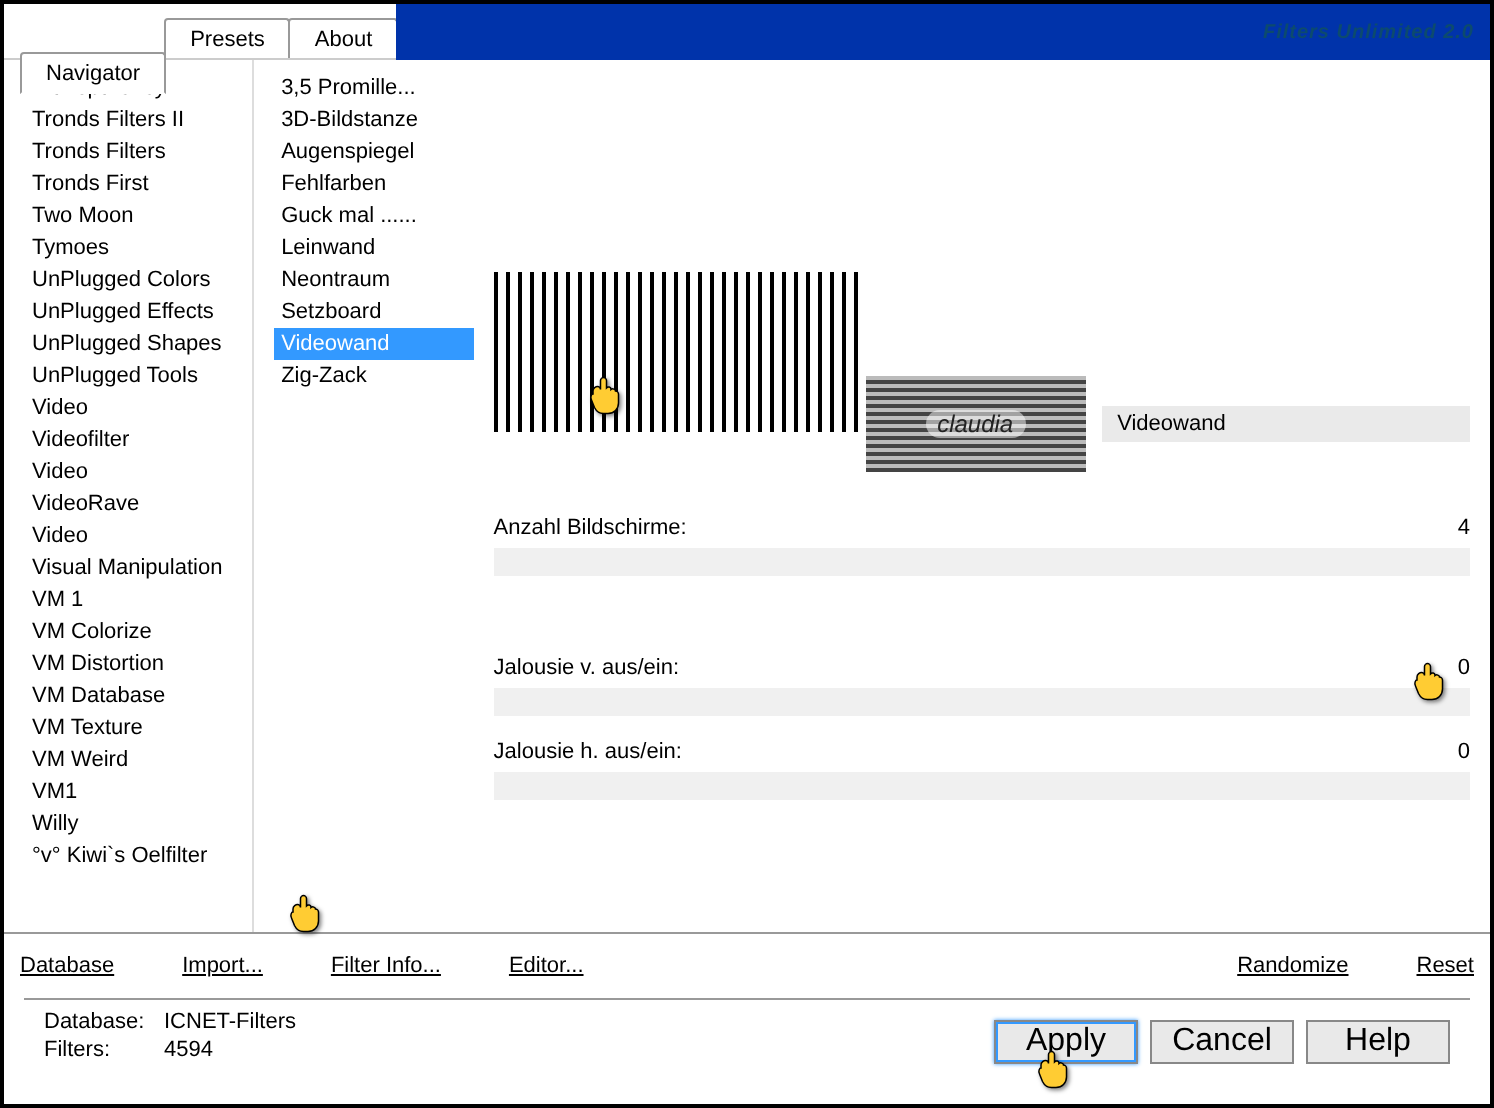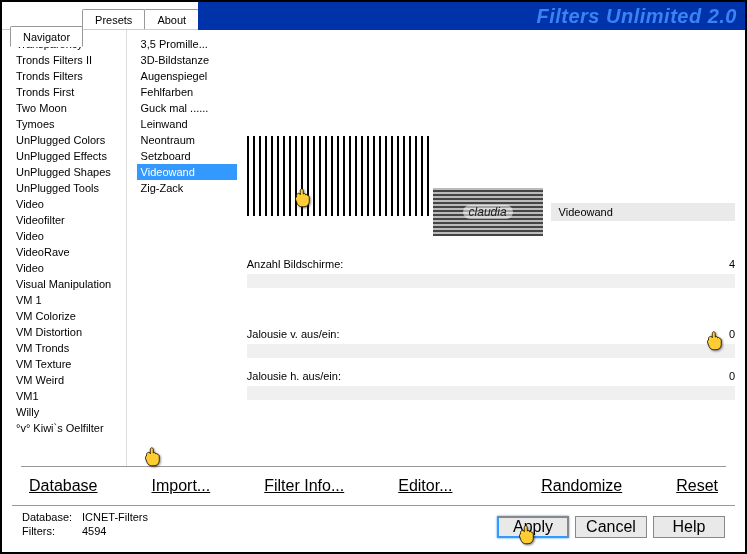--- a/index.html
+++ b/index.html
@@ -3,21 +3,21 @@
 <meta charset="utf-8">
 <style>
 * { box-sizing: border-box; margin: 0; padding: 0; font-family: "Segoe UI", Tahoma, sans-serif; }
 body { background: #fff; width: 747px; height: 554px; overflow: hidden; font-size: 11px; color: #000; position: relative; border: 2px solid #000; }
 .header { height: 28px; display: flex; align-items: stretch; }
 .tabs { display: flex; align-items: flex-end; padding-left: 8px; background: #fff; border-bottom: 1px solid #ccc; flex: 0 0 auto; }
 .tab { padding: 4px 12px 3px; border: 1px solid #999; border-bottom: none; background: #fff; font-size: 11px; margin-right: -1px; cursor: pointer; border-radius: 2px 2px 0 0; }
 .tab.active { background: #fff; border-bottom: 1px solid #fff; position: relative; top: 18px; z-index: 2; }
 .title-wrap { flex: 1; position: relative; display: flex; align-items: center; justify-content: flex-end; padding-right: 8px; overflow: hidden; }
 .title-swoosh { position: absolute; left: -40px; top: -10px; width: 140%; height: 50px; background: #0033aa; transform: skewX(-35deg); z-index: 0; }
-.title-text { position: relative; z-index: 1; color: #3b82f6; font-weight: bold; font-style: italic; font-size: 20px; letter-spacing: 0.5px; }
+.title-text { position: relative; z-index: 1; color: #0c4a6e; font-weight: bold; font-style: italic; font-size: 10px; letter-spacing: 0.5px; }
 .main { display: flex; height: 436px; }
 .col { padding: 6px 0 6px 10px; display: flex; flex-direction: column; }
 .col-left { width: 215px; border-right: 1px solid #ddd; }
 .col-mid { width: 190px; }
 .col-right { flex: 1; padding: 6px 10px; }
 .listwrap { flex: 1; overflow-y: auto; overflow-x: hidden; position: relative; }
 .listwrap::-webkit-scrollbar { width: 16px; }
 .listwrap::-webkit-scrollbar-track { background: #f0f0f0; border: 1px solid #ccc; }
 .listwrap::-webkit-scrollbar-thumb { background: #cdcdcd; border: 1px solid #aaa; }
 .list-item { padding: 1px 4px; white-space: nowrap; cursor: pointer; line-height: 14px; font-size: 11px; }
@@ -26,21 +26,21 @@
 .stripe-top { width: 300px; height: 80px; background: repeating-linear-gradient(90deg, #000 0 2px, #fff 2px 6px); margin-bottom: 20px; }
 .preview-row { display: flex; align-items: center; width: 100%; gap: 8px; }
 .claudia-box { width: 110px; height: 48px; display: flex; align-items: center; justify-content: center; background: repeating-linear-gradient(0deg, #444 0 2px, #bbb 2px 4px); color: #222; font-style: italic; font-size: 12px; font-family: cursive; }
 .claudia-box span { background: rgba(255,255,255,0.5); padding: 0 6px; border-radius: 8px; }
 .name-box { flex: 1; height: 18px; background: #eaeaea; display: flex; align-items: center; padding: 0 8px; font-size: 11px; }
 .param-section { margin-top: 20px; }
 .param-row { display: flex; align-items: center; padding: 2px 0; font-size: 11px; }
 .param-row .label { flex: 1; }
 .param-row .val { width: 20px; text-align: right; }
 .slider-track { height: 14px; background: #f0f0f0; margin-top: 2px; margin-bottom: 10px; }
-.button-row { display: flex; border-top: 1px solid #999; padding: 8px 0 4px; margin: 0 19px; font-size: 16px; gap: 20px; }
+.button-row { display: flex; border-top: 1px solid #999; padding: 8px 0 4px; margin: 0 0; font-size: 11px; }
 .linkbtn { padding: 2px 8px; margin-right: 18px; cursor: pointer; }
 .linkbtn span { text-decoration: underline; text-decoration-style: solid; }
 .spacer { flex: 1; }
 .footer { display: flex; align-items: flex-end; padding: 4px 10px 6px; border-top: 1px solid #999; margin: 4px 10px 0; }
 .info-block { font-size: 11px; line-height: 14px; }
 .info-block .lbl { display: inline-block; width: 60px; }
 .btns { display: flex; gap: 6px; margin-left: auto; align-items: center; }
 .btn { width: 72px; height: 22px; border: 1px solid #888; background: #e9e9e9; font-size: 16px; cursor: pointer; position: relative; }
 .btn.default { outline: 1px solid #3399ff; outline-offset: -2px; box-shadow: 0 0 2px #3399ff; }
 .pointer { position: absolute; width: 28px; height: 24px; z-index: 50; pointer-events: none; }
@@ -80,21 +80,21 @@
         <div class="list-item">UnPlugged Tools</div>
         <div class="list-item">Video</div>
         <div class="list-item">Videofilter</div>
         <div class="list-item">Video</div>
         <div class="list-item">VideoRave</div>
         <div class="list-item">Video</div>
         <div class="list-item">Visual Manipulation</div>
         <div class="list-item">VM 1</div>
         <div class="list-item">VM Colorize</div>
         <div class="list-item">VM Distortion</div>
-        <div class="list-item">VM Tronds</div>
+        <div class="list-item">VM Database</div>
         <div class="list-item">VM Texture</div>
         <div class="list-item">VM Weird</div>
         <div class="list-item">VM1</div>
         <div class="list-item">Willy</div>
         <div class="list-item">°v° Kiwi`s Oelfilter</div>
       </div>
   </div>
   <div class="col col-mid">
     <div class="listwrap" id="mid-list">
         <div class="list-item">3,5 Promille...</div>

